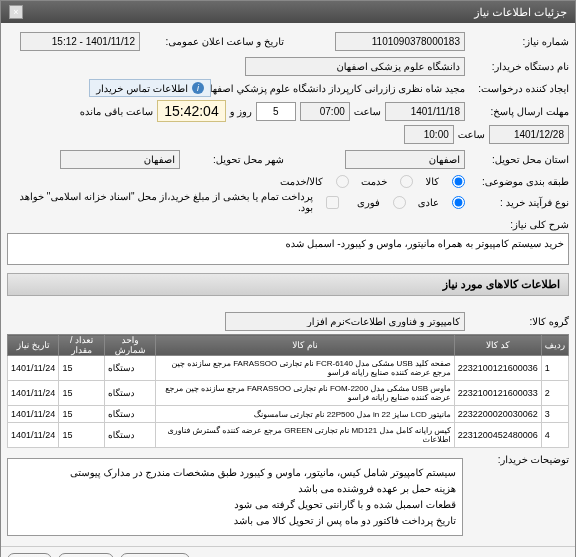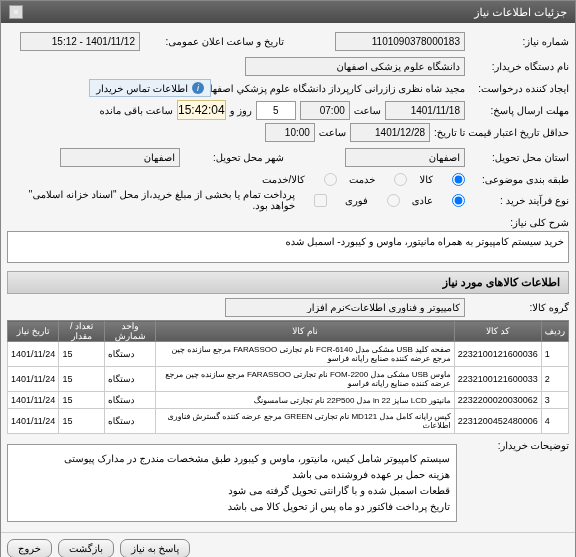--- a/index.html
+++ b/index.html
@@ -1,43 +1,43 @@
 <!DOCTYPE html>
 <html dir="rtl" lang="fa"><head>
 <meta charset="utf-8">
 <style>
 *{box-sizing:border-box;margin:0;padding:0}
 body{font-family:Tahoma,Arial,sans-serif;font-size:10px;background:#e8e8e8;direction:rtl;width:576px}
 .window{background:#f5f5f5;border:1px solid #888}
 .titlebar{background:linear-gradient(to bottom,#6a6a6a,#4a4a4a);color:#fff;padding:4px 8px;font-size:11px;display:flex;justify-content:space-between;align-items:center}
 .titlebar-btn{width:14px;height:14px;background:#ddd;border:1px solid #999;font-size:9px;text-align:center;line-height:12px;cursor:pointer}
 .content{padding:6px}
-.section-header{background:linear-gradient(to bottom,#e8e8e8,#d0d0d0);border:1px solid #aaa;padding:4px 8px;font-size:11px;font-weight:bold;margin-bottom:4px}
+.section-header{background:linear-gradient(to bottom,#e8e8e8,#d0d0d0);border:1px solid #aaa;padding:4px 8px;font-size:11px;font-weight:bold;margin-bottom:16px}
 .form-row{display:flex;align-items:center;margin:3px 0;gap:4px}
 .label{font-size:10px;white-space:nowrap;text-align:right;min-width:100px}
 .label-sm{font-size:10px;white-space:nowrap}
 .input{background:#fff;border:1px solid #999;padding:2px 4px;font-size:10px;font-family:inherit;height:19px}
 .input-gray{background:#f0f0f0}
 .btn{background:linear-gradient(to bottom,#f8f8f8,#e0e0e0);border:1px solid #888;padding:3px 10px;font-size:10px;font-family:inherit;cursor:pointer;border-radius:7px}
 .info-box{background:#e8f0f8;border:1px solid #a8c0d8;padding:2px 6px;display:inline-flex;align-items:center;gap:4px;font-size:10px}
 .info-icon{width:12px;height:12px;background:#4080c0;border-radius:50%;color:#fff;text-align:center;line-height:12px;font-size:9px;font-style:italic}
-.countdown{background:#fff8e0;border:1px solid #d0c080;padding:2px 0;font-size:12px}
+.countdown{background:#fff8e0;border:1px solid #d0c080;padding:2px 6px;font-size:14px}
 .radio-group{display:flex;gap:12px;align-items:center}
-.radio-item{display:flex;align-items:center;gap:19px}
+.radio-item{display:flex;align-items:center;gap:13px}
 input[type=radio],input[type=checkbox]{margin:0}
 .textarea{width:100%;background:#fff;border:1px solid #999;padding:4px;font-family:inherit;font-size:10px;resize:none}
 table{width:100%;border-collapse:collapse;font-size:9px}
 th{background:linear-gradient(to bottom,#7a7a7a,#5a5a5a);color:#fff;padding:0 3px;border:1px solid #888;font-weight:normal}
 td{background:#fff;padding:3px;border:1px solid #ccc;text-align:left}
 td.right{text-align:right;font-size:8px}
 .footer{display:flex;gap:6px;padding:6px;justify-content:flex-start;border-top:1px solid #ccc;margin-top:4px;flex-direction:row-reverse}
 .two-col{display:flex;gap:8px}
 .col{flex:1}
 .desc-box{background:#fff;border:1px solid #999;padding:6px;font-size:10px;line-height:1.6;margin-top:4px}
-.desc-row{display:flex;gap:12px;align-items:flex-start}
+.desc-row{display:flex;gap:6px;align-items:flex-start}
 .table-wrap{position:relative}
 </style>
 </head>
 <body>
 
 <div class="window">
   <div class="titlebar">
     <span>جزئیات اطلاعات نیاز</span>
     <span class="titlebar-btn">×</span>
   </div>
@@ -77,21 +77,20 @@
       <input class="input input-gray" style="width: 80px;" readonly="" value="1401/11/18">
       <span class="label-sm">ساعت</span>
       <input class="input input-gray" style="width: 50px;" readonly="" value="07:00">
       <input class="input" style="width: 40px; text-align: center;" readonly="" value="5">
       <span class="label-sm">روز و</span>
       <span class="countdown">15:42:04</span>
       <span class="label-sm">ساعت باقی مانده</span>
     </div>
 
     <div class="form-row">
-      <span class="label">حداقل تاریخ اعتبار قیمت تا تاریخ:</span>
       <input class="input input-gray" style="width: 80px;" readonly="" value="1401/12/28">
       <span class="label-sm">ساعت</span>
       <input class="input input-gray" style="width: 50px;" readonly="" value="10:00">
     </div>
 
     <div class="two-col">
       <div class="col form-row">
         <span class="label">استان محل تحویل:</span>
         <input class="input input-gray" style="width: 120px;" readonly="" value="اصفهان">
       </div>

